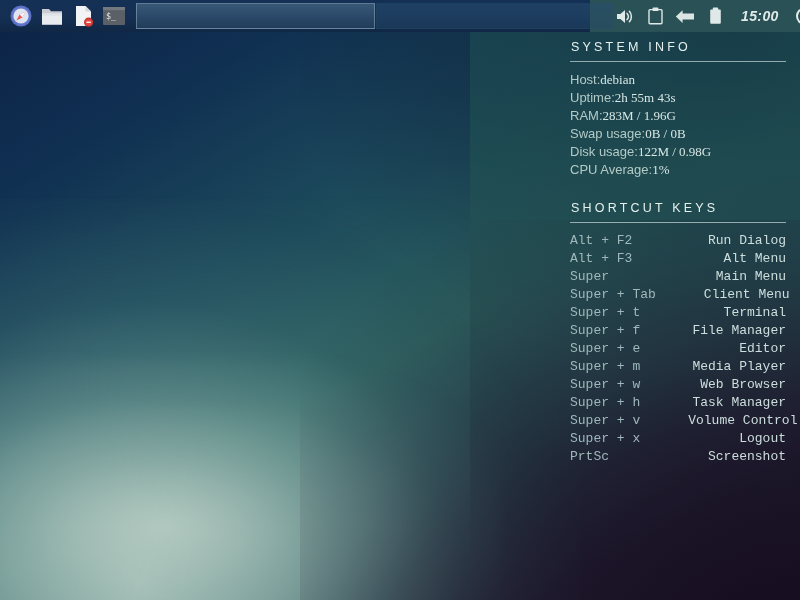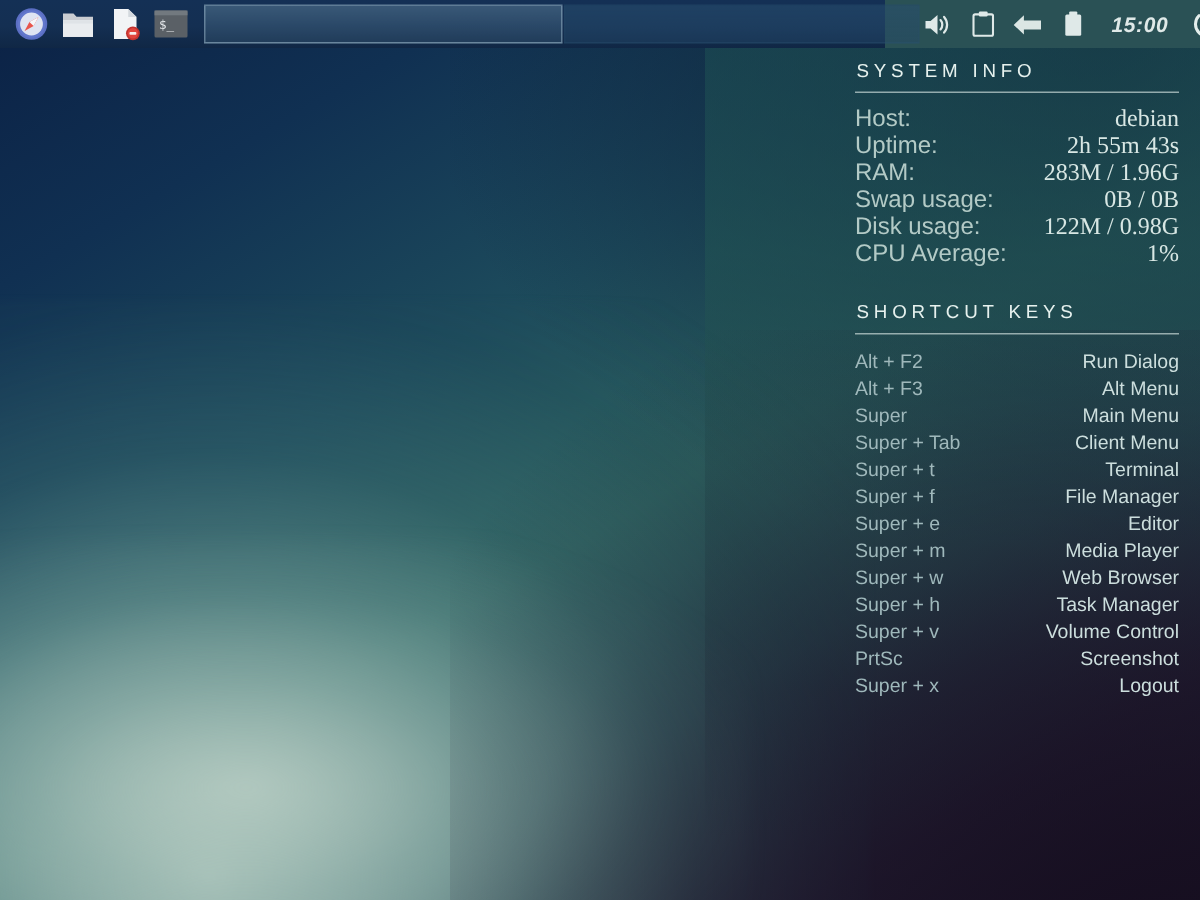--- a/index.html
+++ b/index.html
@@ -209,39 +209,40 @@
     margin-bottom: 7px;
     white-space: nowrap;
   }
   .rule {
     height: 1px;
     background: rgba(224,238,234,0.62);
     margin: 0 0 9px 0;
   }
   .kv {
     display: flex;
-    justify-content: space-between;
+    justify-content: flex-start;
     align-items: baseline;
-    font-size: 16px;
+    font-size: 13px;
     line-height: 18px;
     color: #b9cfcb;
     white-space: nowrap;
   }
   .kv .k { color: #b3cac6; }
   .kv .v { color: #d8e7e4; font-family: Liberation Serif, serif; }
 
   .sect-gap { height: 22px; }
 
   .sc-row {
     display: flex;
     justify-content: space-between;
     align-items: center;
     font-size: 13px;
     line-height: 18px;
     white-space: nowrap;
+    font-family: Liberation Mono, monospace;
   }
   .sc-row .key { color: #9fb8bb; }
   .sc-row .act { color: #ccdedd; margin-left: 48px; }
 
   svg { display: block; }
 </style>
 </head>
 <body>
 
 <div id="screen">
@@ -419,24 +420,24 @@
       </div>
       <div class="sc-row">
         <span class="key">Super + h</span>
         <span class="act">Task Manager</span>
       </div>
       <div class="sc-row">
         <span class="key">Super + v</span>
         <span class="act">Volume Control</span>
       </div>
       <div class="sc-row">
+        <span class="key">Super + x</span>
+        <span class="act">Logout</span>
+      </div>
+      <div class="sc-row">
         <span class="key">PrtSc</span>
         <span class="act">Screenshot</span>
       </div>
-      <div class="sc-row">
-        <span class="key">Super + x</span>
-        <span class="act">Logout</span>
-      </div>
     </div>
 
   </div>
 
 </div>
 
 </body></html>

